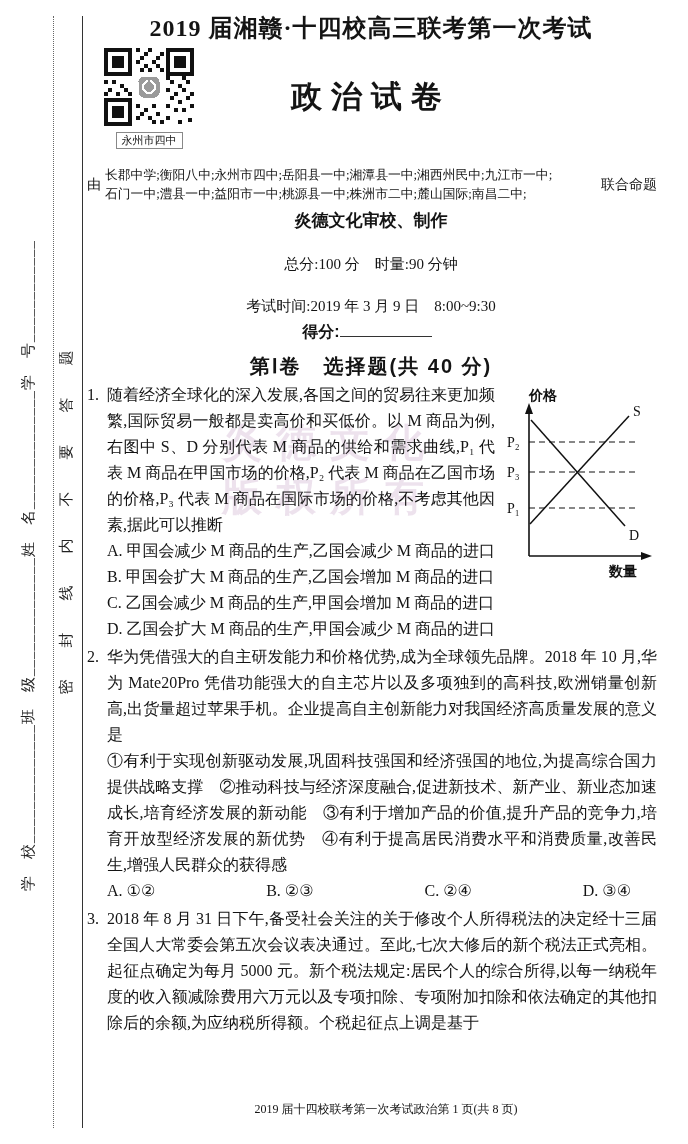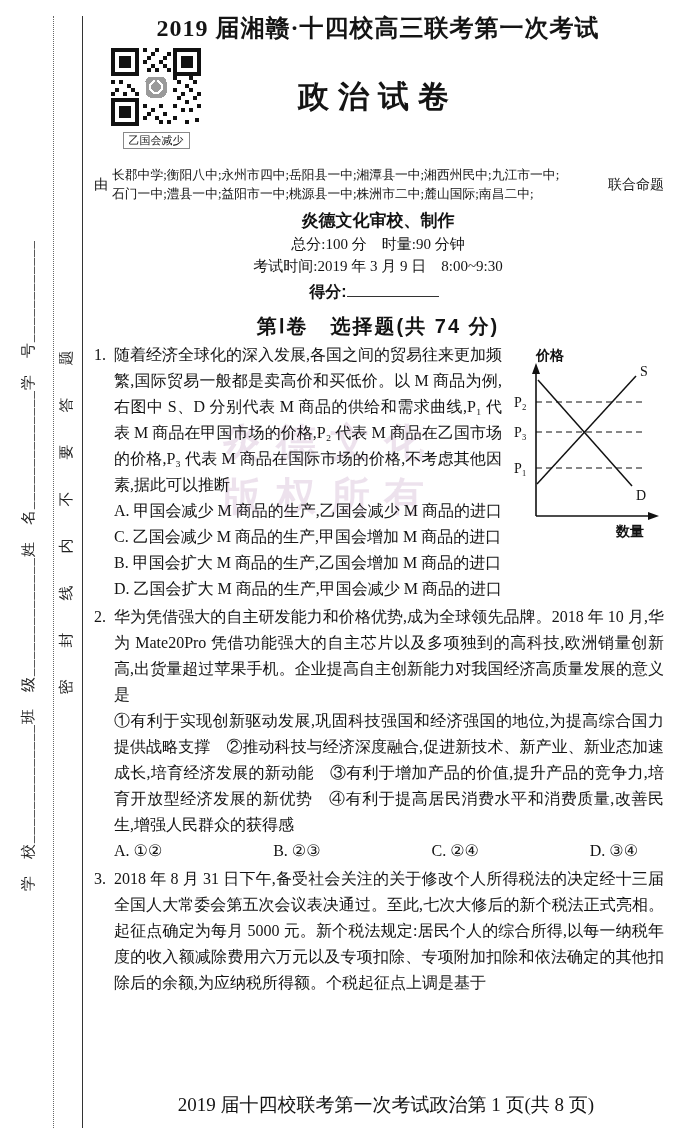--- a/index.html
+++ b/index.html
@@ -10,49 +10,49 @@
   
   .rule-dotted { position:absolute; left:53px; top:16px; height:1112px; width:0; border-left:1px dotted #666; }
   .rule-solid  { position:absolute; left:82px; top:16px; height:1112px; width:0; border-left:1.5px solid #333; }
   .v-text { position:absolute; transform:rotate(-90deg); white-space:nowrap; font-size:15px; color:#222; }
   .v-fields { width:760px; left:-352px; top:556px; text-align:center; letter-spacing:1px; }
   .v-seal   { width:410px; left:-139px; top:497px; text-align:center; letter-spacing:32px; }
   
   .watermark { position:absolute; left:222px; top:416px; z-index:0; opacity:0.12; color:#701a75;
                font-size:40px; line-height:54px; letter-spacing:14px; text-align:center; font-weight:bold; }
   
-  .content { position:absolute; left:92px; top:12px; width:572px; z-index:1; }
+  .content { position:absolute; left:85px; top:12px; width:572px; z-index:1; }
   .doc-title { text-align:center; font-size:24px; font-weight:bold; letter-spacing:1px; }
   .subject-row { position:relative; height:110px; margin-top:4px; }
   .qr-block { position:absolute; left:16px; top:0; width:96px; text-align:center; }
   .qr-caption { display:inline-block; margin-top:2px; font-size:11px; line-height:15px; padding:0 5px;
                 border:1px solid #888; font-family:"Liberation Sans",sans-serif; }
   .subject-title { text-align:center; font-size:31px; font-weight:bold; letter-spacing:9px; padding-top:28px;
                    font-family:"Liberation Sans",sans-serif; }
   .commission { display:flex; align-items:center; margin-top:8px; }
   .commission .prefix { font-size:14px; padding:0 4px 0 2px; }
   .commission .schools { flex:1; font-size:12.8px; line-height:19px; }
   .commission .suffix { font-size:14px; padding-left:6px; white-space:nowrap; }
   .producer { text-align:center; font-size:17px; font-weight:bold; margin-top:5px; font-family:"Liberation Sans",sans-serif; }
-  .meta { text-align:center; font-size:15px; margin-top:3px; }
+  .meta { text-align:center; font-size:15px; margin-top:23px; }
   .score-field { text-align:center; font-size:16px; font-weight:bold; margin-top:6px; padding-right:8px;
                  font-family:"Liberation Sans",sans-serif; }
   .blank-line { display:inline-block; width:92px; height:14px; border-bottom:1.5px solid #333; }
   .section-title { text-align:center; font-size:20px; font-weight:bold; margin-top:10px; letter-spacing:2px;
                    font-family:"Liberation Sans",sans-serif; }
   .instruction { margin-top:10px; font-size:16px; line-height:26px; padding-left:22px; text-indent:-22px; text-align:justify; }
   .instruction .inst-label { font-weight:bold; font-family:"Liberation Sans",sans-serif; }
   .question { position:relative; padding-left:22px; font-size:16px; line-height:26px; margin-top:2px; }
   .qnum { position:absolute; left:2px; top:0; }
   .qbody { text-align:justify; }
   .option-row { display:flex; justify-content:space-between; padding-right:26px; }
   .chart-box { float:right; width:152px; height:198px; margin:2px 0 11px 10px; }
   .chart-box svg { display:block; }
   .chart-box text { font-size:14px; fill:#111; }
-  .footer { position:absolute; left:100px; width:572px; bottom:26px; text-align:center; font-size:19px; z-index:1; }
+  .footer { position:absolute; left:100px; width:572px; bottom:26px; text-align:center; font-size:12px; z-index:1; }
 </style>
 </head>
 <body>
 
 <div class="sheet">
 
   <div class="rule-dotted"></div>
   <div class="rule-solid"></div>
 
   <div class="v-text v-fields">学　校______________班　级______________姓　名______________学　号____________</div>
@@ -82,21 +82,21 @@
             <rect x="4" y="54" width="20" height="20" fill="#fff"></rect>
             <rect x="8" y="58" width="12" height="12" fill="#111"></rect>
 
           <path fill="#111" d="M32 0h4v4h-4z M44 0h4v4h-4z M40 4h4v4h-4z M56 4h4v4h-4z M36 8h4v4h-4z M52 8h4v4h-4z M32 12h4v4h-4z M48 12h4v4h-4z M40 16h4v4h-4z M52 16h4v4h-4z M36 20h4v4h-4z M44 20h4v4h-4z M56 20h4v4h-4z M0 32h4v4h-4z M8 32h4v4h-4z M16 36h4v4h-4z M4 40h4v4h-4z M20 40h4v4h-4z M12 44h4v4h-4z M24 44h4v4h-4z M0 44h4v4h-4z M62 28h4v4h-4z M70 24h4v4h-4z M78 28h4v4h-4z M86 24h4v4h-4z M66 32h4v4h-4z M74 36h4v4h-4z M82 32h4v4h-4z M62 40h4v4h-4z M70 44h4v4h-4z M78 40h4v4h-4z M86 44h4v4h-4z M66 48h4v4h-4z M74 52h4v4h-4z M82 48h4v4h-4z M62 56h4v4h-4z M70 60h4v4h-4z M86 56h4v4h-4z M78 60h4v4h-4z M62 68h4v4h-4z M74 72h4v4h-4z M84 70h4v4h-4z M32 56h4v4h-4z M40 60h4v4h-4z M48 56h4v4h-4z M36 64h4v4h-4z M44 68h4v4h-4z M52 64h4v4h-4z M56 72h4v4h-4z M32 68h4v4h-4z M48 72h4v4h-4z"></path>
 
           <rect x="32" y="26" width="26" height="26" fill="#fff"></rect>
           <rect x="34.5" y="28.5" width="21" height="21" rx="5" fill="#9a9a9a"></rect>
           <circle cx="45" cy="39" r="6" fill="none" stroke="#fff" stroke-width="2.2"></circle>
           <rect x="43.8" y="30.5" width="2.4" height="4" fill="#9a9a9a"></rect>
         </svg>
-        <div class="qr-caption">乙国会减少</div>
+        <div class="qr-caption">永州市四中</div>
       </div>
       <div class="subject-title">政治试卷</div>
     </div>
 
     <div class="commission">
       <span class="prefix">由</span>
       <span class="schools">
         <span>长郡中学;衡阳八中;永州市四中;岳阳县一中;湘潭县一中;湘西州民中;九江市一中;</span><br>
         <span>石门一中;澧县一中;益阳市一中;桃源县一中;株洲市二中;麓山国际;南昌二中;</span>
       </span>
@@ -104,21 +104,21 @@
     </div>
 
     <div class="producer">炎德文化审校、制作</div>
     <div class="meta">总分:100 分　时量:90 分钟</div>
     <div class="meta">考试时间:2019 年 3 月 9 日　8:00~9:30</div>
 
     <div class="score-field">
       <span>得分:</span><span class="blank-line"></span>
     </div>
 
-    <div class="section-title">第Ⅰ卷　选择题(共 74 分)</div>
+    <div class="section-title">第Ⅰ卷　选择题(共 40 分)</div>
 
 
     <div class="question">
       <span class="qnum">1.</span>
       <div class="qbody">
         <div class="chart-box">
           <svg width="152" height="198" viewBox="0 0 152 198">
             <text x="24" y="16" font-weight="bold">价格</text>
 
             <line x1="24" y1="26" x2="24" y2="172" stroke="#111" stroke-width="1.6"></line>
@@ -135,22 +135,22 @@
             <text x="128" y="32">S</text>
             <text x="124" y="156">D</text>
             <text x="2" y="63">P₂</text>
             <text x="2" y="93">P₃</text>
             <text x="2" y="129">P₁</text>
             <text x="104" y="192" font-weight="bold">数量</text>
           </svg>
         </div>
         <span>随着经济全球化的深入发展,各国之间的贸易往来更加频繁,国际贸易一般都是卖高价和买低价。以 M 商品为例,右图中 S、D 分别代表 M 商品的供给和需求曲线,P₁ 代表 M 商品在甲国市场的价格,P₂ 代表 M 商品在乙国市场的价格,P₃ 代表 M 商品在国际市场的价格,不考虑其他因素,据此可以推断</span>
         <div class="option">A. 甲国会减少 M 商品的生产,乙国会减少 M 商品的进口</div>
+        <div class="option">B. 甲国会扩大 M 商品的生产,乙国会增加 M 商品的进口</div>
         <div class="option">C. 乙国会减少 M 商品的生产,甲国会增加 M 商品的进口</div>
-        <div class="option">B. 甲国会扩大 M 商品的生产,乙国会增加 M 商品的进口</div>
         <div class="option">D. 乙国会扩大 M 商品的生产,甲国会减少 M 商品的进口</div>
       </div>
     </div>
 
     <div class="question">
       <span class="qnum">2.</span>
       <div class="qbody">
         <div>华为凭借强大的自主研发能力和价格优势,成为全球领先品牌。2018 年 10 月,华为 Mate20Pro 凭借功能强大的自主芯片以及多项独到的高科技,欧洲销量创新高,出货量超过苹果手机。企业提高自主创新能力对我国经济高质量发展的意义是</div>
         <div>①有利于实现创新驱动发展,巩固科技强国和经济强国的地位,为提高综合国力提供战略支撑　②推动科技与经济深度融合,促进新技术、新产业、新业态加速成长,培育经济发展的新动能　③有利于增加产品的价值,提升产品的竞争力,培育开放型经济发展的新优势　④有利于提高居民消费水平和消费质量,改善民生,增强人民群众的获得感</div>
         <div class="option-row">

